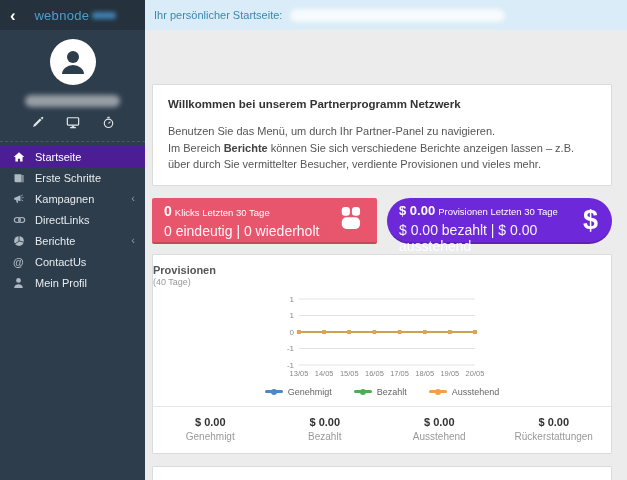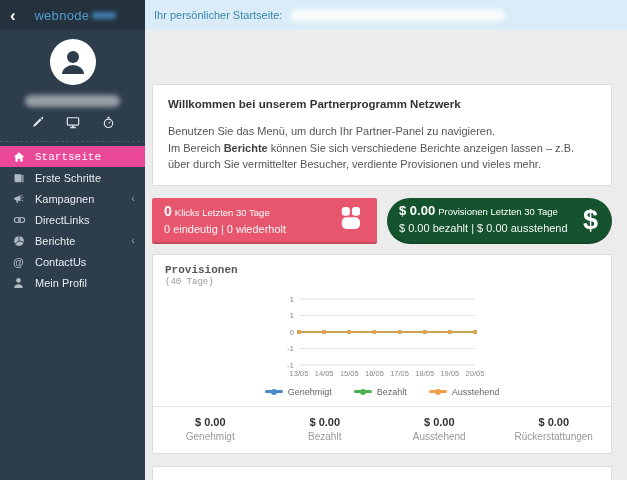--- a/index.html
+++ b/index.html
@@ -15,44 +15,44 @@
   .logo{flex:1;text-align:center;color:#4e9ecd;font-size:13px;letter-spacing:.3px;display:flex;align-items:center;justify-content:center;gap:3px;}
   .logo-blur{display:inline-block;width:24px;height:7px;background:#3f7fae;border-radius:3px;filter:blur(2px);}
   .profile{text-align:center;padding-top:9px;}
   .avatar{width:46px;height:46px;border-radius:50%;background:#fff;margin:0 auto;display:flex;align-items:center;justify-content:center;}
   .name-blur{width:95px;height:12px;margin:10px auto 9px;background:rgba(255,255,255,.5);border-radius:6px;filter:blur(2.5px);}
   .quick-icons{display:flex;justify-content:center;gap:22px;padding-bottom:11px;}
   .quick-icons svg{display:block;}
   .menu{border-top:1px dashed #46586a;margin-top:1px;padding-top:4px;}
   .menu-item{height:21px;display:flex;align-items:center;padding-left:13px;font-size:11px;color:#e7ecef;cursor:pointer;}
   .menu-item .mi{width:22px;display:flex;align-items:center;color:#aeb9c2;}
-  .menu-item.active{background:#ec4899;color:#fff;font-family:Liberation Mono, monospace;}
+  .menu-item.active{background:#4c1d95;color:#fff;}
   .menu-item.active .mi{color:#fff;}
   .menu-chevron{margin-left:auto;margin-right:10px;color:#8a9aa7;font-size:11px;line-height:1;}
   
   .main{position:absolute;left:145px;top:0;right:0;bottom:0;}
   .partner-bar{height:30px;background:#d9ecf7;display:flex;align-items:center;padding-left:9px;font-size:11px;color:#3a87ad;}
   .link-blur{width:215px;height:13px;background:rgba(255,255,255,.78);border-radius:7px;filter:blur(2.5px);margin-left:8px;}
   .content{padding:10px 15px 0 7px;}
   .card{background:#fff;border:1px solid #dbdbdb;border-radius:1px;margin-top:44px;}
   .welcome{padding:11px 15px 12px;font-size:11px;color:#555;line-height:1.5;}
   .welcome h3{margin:0 0 10px;font-size:11.5px;color:#333;}
   .welcome p{margin:0;}
   .welcome b{color:#444;}
   
   .tiles{display:flex;gap:10px;margin-top:12px;}
   .tile{flex:1;height:36px;border-radius:2px;color:#fff;padding:5px 12px 3px;position:relative;border-bottom:2px solid rgba(0,0,0,.15);cursor:pointer;}
   .tile .l1{font-size:9.5px;white-space:nowrap;}
   .tile .l1 .big{font-size:14px;font-weight:bold;margin-right:3px;}
-  .tile .l2{font-size:11px;margin-top:4px;opacity:.95;}
+  .tile .l2{font-size:14px;margin-top:4px;opacity:.95;}
   .tile-icon{position:absolute;right:14px;top:50%;transform:translateY(-50%);}
   .dollar-glyph{font-size:27px;font-weight:bold;color:#fff;line-height:1;}
   
   .chart-card{margin-top:10px;padding:9px 0 0;}
-  .chart-head{padding-left:12px;font-family:Liberation Mono, monospace;}
+  .chart-head{}
   .chart-title{font-size:11px;font-weight:bold;color:#565656;}
   .chart-sub{font-size:9px;color:#9a9a9a;margin-top:1px;}
   .chart-wrap{display:flex;justify-content:center;margin-top:6px;}
   .legend{display:flex;justify-content:center;gap:22px;font-size:9px;color:#666;margin-top:2px;align-items:center;}
   .legend-item{display:flex;align-items:center;cursor:pointer;}
   .legend-marker{display:inline-block;width:18px;height:3px;border-radius:2px;position:relative;margin-right:5px;}
   .legend-dot{position:absolute;left:6px;top:-1.5px;width:6px;height:6px;border-radius:50%;}
   .chart-stats{border-top:1px solid #e6e6e6;display:flex;margin-top:9px;padding:9px 0 11px;}
   .cstat{flex:1;text-align:center;}
   .cstat .v{font-size:11px;font-weight:bold;color:#333;}
@@ -182,21 +182,21 @@
         </div>
         <div class="l2">0 eindeutig | 0 wiederholt</div>
         <span class="tile-icon">
           <svg width="24" height="24" viewBox="0 0 26 26">
             <rect x="3" y="1" width="8.8" height="9.5" rx="3.5" fill="#fff"></rect>
             <rect x="14" y="1" width="8.8" height="9.5" rx="3.5" fill="#fff"></rect>
             <rect x="3" y="12.3" width="19.8" height="12.5" rx="5" fill="#fff"></rect>
           </svg>
         </span>
       </div>
-      <div class="tile" id="tile-prov" style="background: #14532d; border-radius: 23px;">
+      <div class="tile" id="tile-prov" style="background: #6d28d9; border-radius: 23px;">
         <div class="l1">
           <span class="big" style="font-size:13px;">$ 0.00</span><span>Provisionen Letzten 30 Tage</span>
         </div>
         <div class="l2">$ 0.00 bezahlt | $ 0.00 ausstehend</div>
         <span class="tile-icon dollar-glyph">$</span>
       </div>
     </div>
 
     <div class="card chart-card">
       <div class="chart-head">

